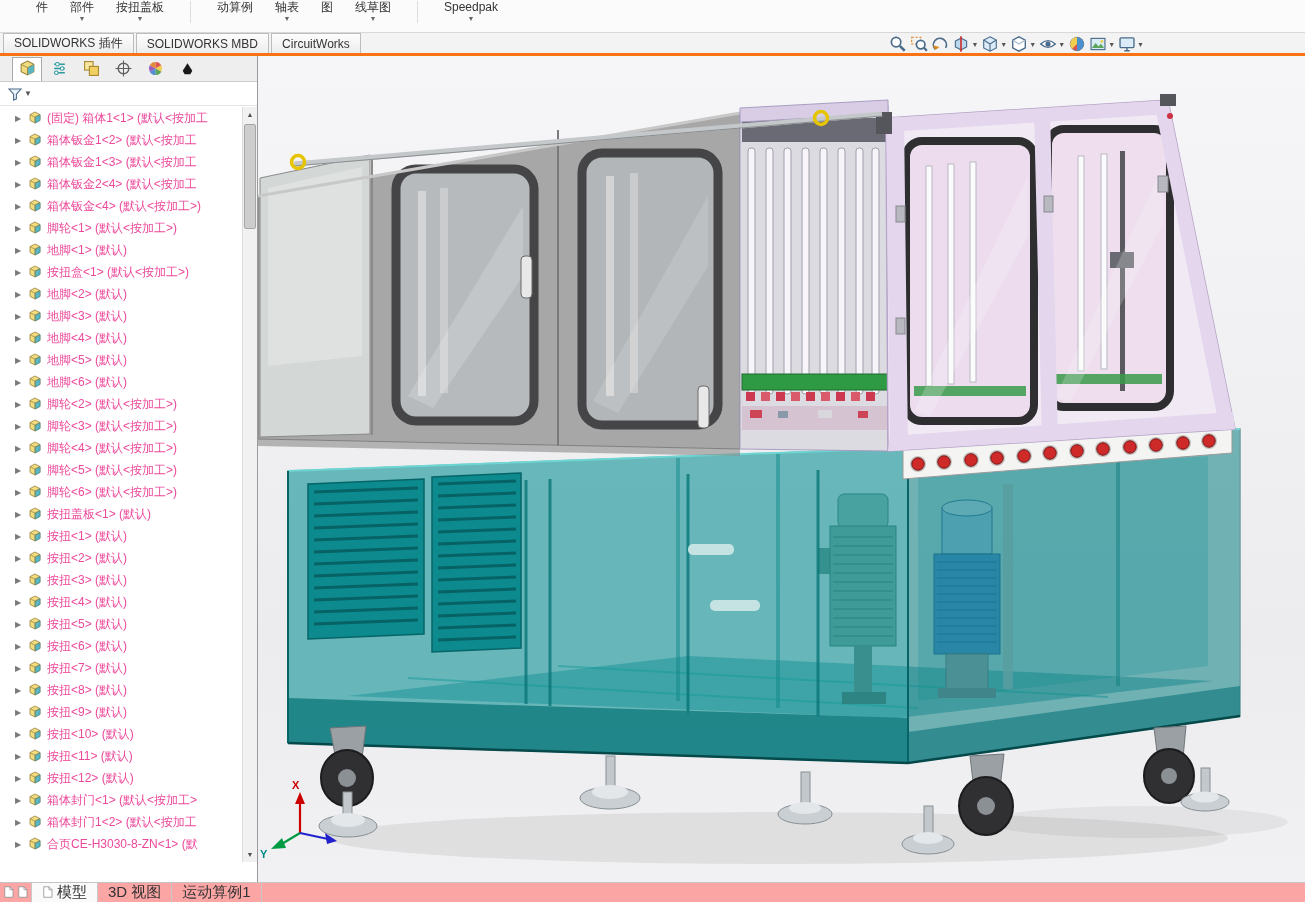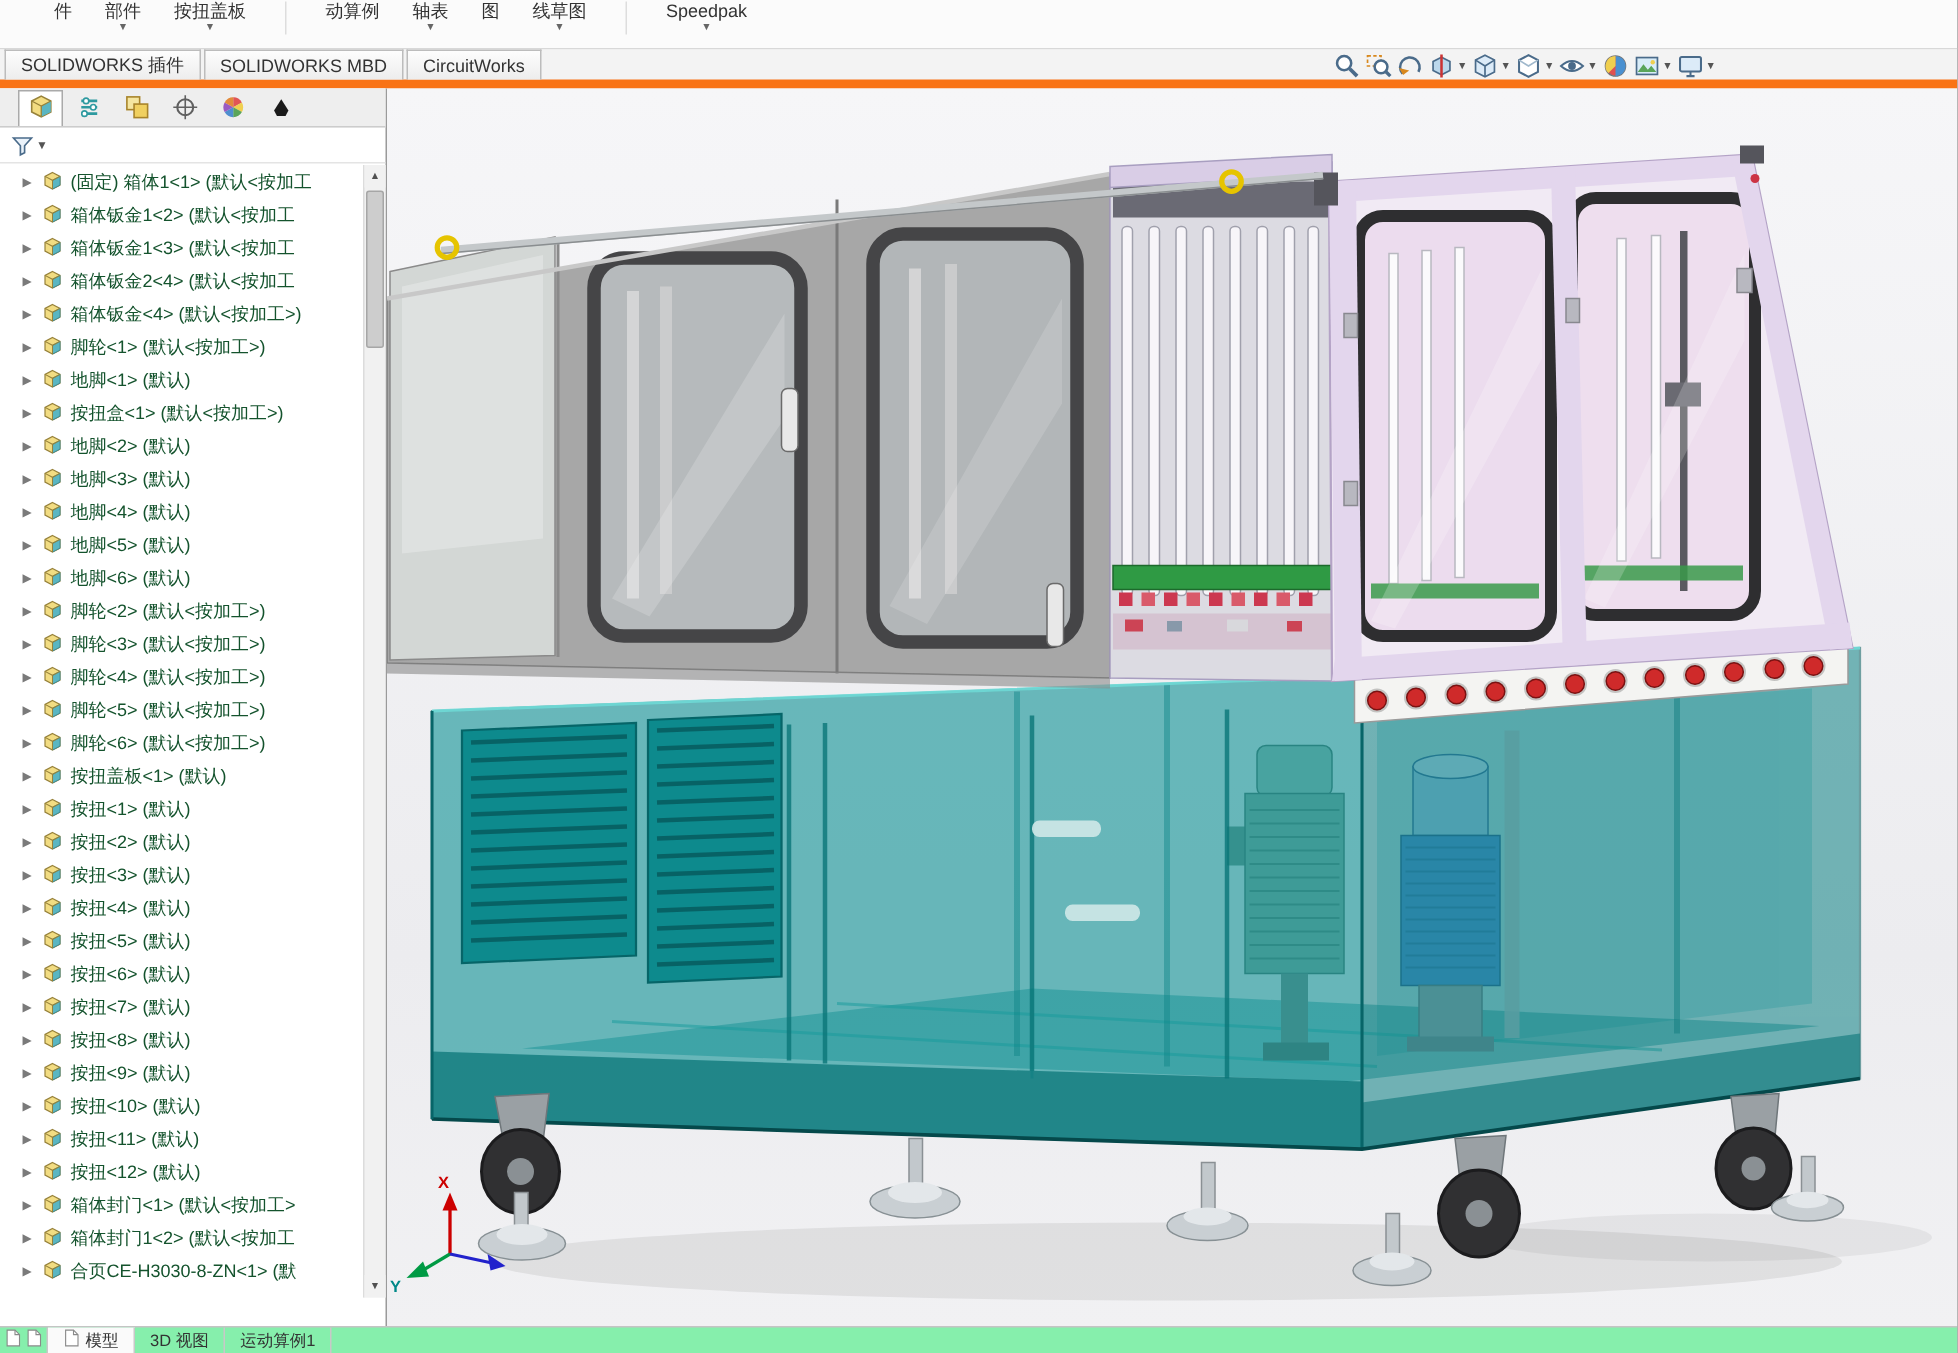--- a/index.html
+++ b/index.html
@@ -7,21 +7,21 @@
 body{font-family:"Liberation Sans","DejaVu Sans",sans-serif}
 .app{width:1305px;height:902px;background:#fff;position:relative;display:flex;flex-direction:column;font-size:12px;color:#222;overflow:hidden}
 
 
 .ribbon{flex:0 0 33px;background:#fbfbfb;border-bottom:1px solid #d8d8d8;display:flex;align-items:flex-start;padding:1px 0 0 36px;gap:22px;overflow:hidden}
 .ribbon-item{display:flex;flex-direction:column;align-items:center;max-width:54px;text-align:center;line-height:13px;color:#333;cursor:default}
 .ribbon-item .caret{font-size:7px;color:#666;line-height:9px}
 .ribbon-sep{width:1px;align-self:stretch;background:#ddd;margin:0 4px}
 
 
-.tab-row{flex:0 0 22px;background:#f3f3f3;border-bottom:6px solid #f97316;display:flex;align-items:flex-end;position:relative}
+.tab-row{flex:0 0 22px;background:#f3f3f3;border-bottom:3px solid #f97316;display:flex;align-items:flex-end;position:relative}
 .sw-tabs{display:flex;margin-left:3px}
 .sw-tab{height:20px;display:flex;align-items:center;padding:0 10px;border:1px solid #bcbcbc;border-bottom:none;background:linear-gradient(#fdfdfd,#ededed);margin-right:2px;color:#333;white-space:nowrap}
 .hud{position:absolute;right:160px;top:1px;display:flex;align-items:center;gap:1px}
 .hud-btn{display:flex;align-items:center;border:none;background:transparent;padding:1px;gap:1px;cursor:default}
 .hud-btn svg{display:block}
 .hud .caret{font-size:7px;color:#555}
 
 
 .bodyrow{flex:1;display:flex;min-height:0}
 
@@ -29,32 +29,32 @@
 .panel{flex:0 0 258px;width:258px;background:#fff;border-right:1px solid #9a9a9a;position:relative;display:flex;flex-direction:column}
 .panel-tabs{flex:0 0 26px;background:#eee;border-bottom:1px solid #ccc;display:flex;align-items:flex-end;padding-left:12px;gap:2px}
 .panel-tab{width:30px;height:24px;display:flex;align-items:center;justify-content:center;border:1px solid transparent;border-bottom:none;background:transparent}
 .panel-tab.active{background:#fff;border-color:#aaa}
 .filter-row{flex:0 0 24px;border-bottom:1px solid #e4e4e4;display:flex;align-items:center;padding-left:6px;gap:2px}
 .filter-row .caret{font-size:8px;color:#555}
 .tree{flex:1;overflow:hidden;padding-top:1px}
 .tree-row{height:22px;display:flex;align-items:center;padding:0 16px 0 15px;white-space:nowrap}
 .tree-row .arrow{flex:0 0 13px;font-size:8px;color:#7a7a7a}
 .tree-row .picon{flex:0 0 14px;display:flex}
-.tree-row .plabel{margin-left:5px;color:#14532d;overflow:hidden}
+.tree-row .plabel{margin-left:5px;color:#ec4899;overflow:hidden}
 .vscroll{position:absolute;right:0;top:51px;width:15px;height:755px;background:#f1f1f1;border-left:1px solid #dcdcdc}
 .vs-up,.vs-down{position:absolute;left:0;width:14px;height:15px;display:flex;align-items:center;justify-content:center;font-size:7px;color:#505050;background:#f1f1f1}
 .vs-up{top:0}.vs-down{bottom:0}
 .vs-thumb{position:absolute;left:1px;right:1px;top:17px;height:105px;background:#cdcdcd;border:1px solid #a6a6a6;border-radius:2px}
 
 
 .viewport{flex:1;position:relative;background:linear-gradient(180deg,#f6f6f8 0%,#ececef 70%,#f1f1f3 100%)}
 .scene{position:absolute;inset:0}
 
 
-.bottombar{flex:0 0 18px;background:#86efac;border-top:1px solid #c4c4c4;display:flex;align-items:stretch;font-size:11px}
+.bottombar{flex:0 0 18px;background:#fca5a5;border-top:1px solid #c4c4c4;display:flex;align-items:stretch;font-size:15px}
 .bb-scroll{display:flex;align-items:center;padding:0 3px;gap:3px;border-right:1px solid #c8c8c8}
 .btab{display:flex;align-items:center;gap:4px;padding:0 10px;border-right:1px solid #c8c8c8;color:#333}
 .btab.active{background:#fafafa}
 </style>
 </head>
 <body>
 
 <div class="app">
 
   <div class="ribbon">

